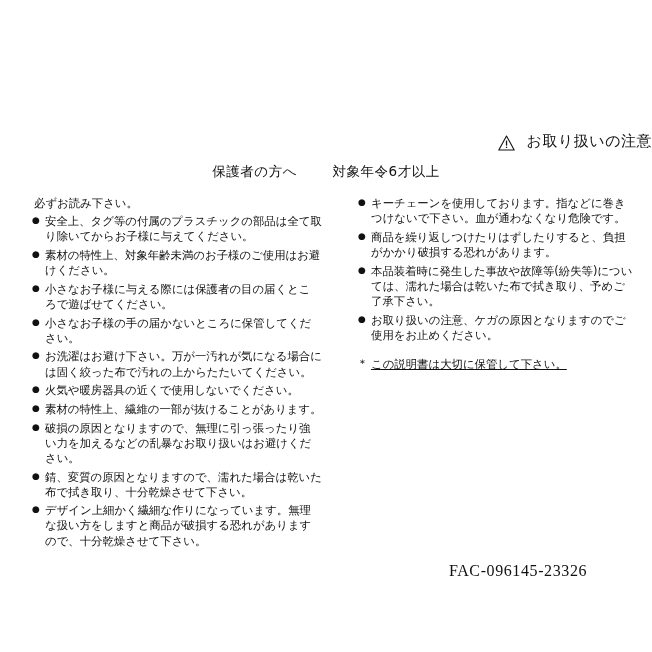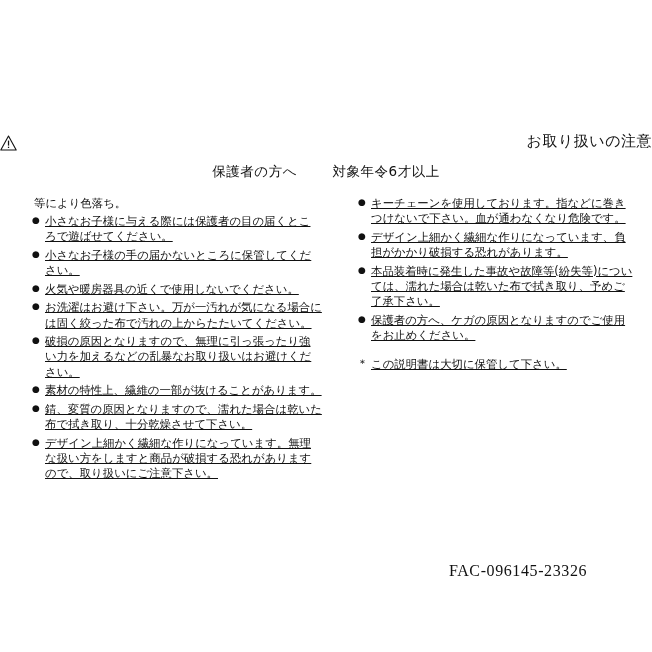--- a/index.html
+++ b/index.html
@@ -23,21 +23,21 @@
   }
 
   
   .heading {
     position: absolute;
     left: 0;
     top: 132px;
     width: 652px;
     text-align: center;
     display: flex;
-    justify-content: space-between;
+    justify-content: flex-end;
     align-items: center;
     gap: 12px;
     font-family: Liberation Mono, monospace;
   }
   .warn-icon {
     display: inline-block;
     width: 17px;
     height: 16px;
     position: relative;
     top: 1px;
@@ -90,21 +90,20 @@
   ul.bullets {
     list-style: none;
     margin: 0;
     padding: 0;
   }
   ul.bullets li {
     position: relative;
     padding-left: 13px;
     margin-bottom: 3.5px;
     text-indent: 0;
-    text-decoration: underline;
   }
   ul.bullets li::before {
     content: "\25CF";
     position: absolute;
     left: 0;
     top: 0;
     font-size: 9px;
     line-height: 1.55;
     color: #111;
   }
@@ -152,38 +151,40 @@
     <span class="heading-text">お取り扱いの注意</span>
   </div>
 
   <div class="subheading">
     <span>保護者の方へ</span>
     <span class="gap"></span>
     <span>対象年令6才以上</span>
   </div>
 
   <div class="col col-left">
-    <p class="lead">等により色落ち。</p>
+    <p class="lead">必ずお読み下さい。</p>
     <ul class="bullets">
+      <li>安全上、タグ等の付属のプラスチックの部品は全て取り除いてからお子様に与えてください。</li>
+      <li>素材の特性上、対象年齢未満のお子様のご使用はお避けください。</li>
       <li>小さなお子様に与える際には保護者の目の届くところで遊ばせてください。</li>
       <li>小さなお子様の手の届かないところに保管してください。</li>
+      <li>お洗濯はお避け下さい。万が一汚れが気になる場合には固く絞った布で汚れの上からたたいてください。</li>
       <li>火気や暖房器具の近くで使用しないでください。</li>
-      <li>お洗濯はお避け下さい。万が一汚れが気になる場合には固く絞った布で汚れの上からたたいてください。</li>
+      <li>素材の特性上、繊維の一部が抜けることがあります。</li>
       <li>破損の原因となりますので、無理に引っ張ったり強い力を加えるなどの乱暴なお取り扱いはお避けください。</li>
-      <li>素材の特性上、繊維の一部が抜けることがあります。</li>
       <li>錆、変質の原因となりますので、濡れた場合は乾いた布で拭き取り、十分乾燥させて下さい。</li>
-      <li>デザイン上細かく繊細な作りになっています。無理な扱い方をしますと商品が破損する恐れがありますので、取り扱いにご注意下さい。</li>
+      <li>デザイン上細かく繊細な作りになっています。無理な扱い方をしますと商品が破損する恐れがありますので、十分乾燥させて下さい。</li>
     </ul>
   </div>
 
   <div class="col col-right">
     <ul class="bullets">
       <li>キーチェーンを使用しております。指などに巻きつけないで下さい。血が通わなくなり危険です。</li>
-      <li>デザイン上細かく繊細な作りになっています、負担がかかり破損する恐れがあります。</li>
+      <li>商品を繰り返しつけたりはずしたりすると、負担がかかり破損する恐れがあります。</li>
       <li>本品装着時に発生した事故や故障等(紛失等)については、濡れた場合は乾いた布で拭き取り、予めご了承下さい。</li>
-      <li>保護者の方へ、ケガの原因となりますのでご使用をお止めください。</li>
+      <li>お取り扱いの注意、ケガの原因となりますのでご使用をお止めください。</li>
     </ul>
     <p class="note">この説明書は大切に保管して下さい。</p>
   </div>
 
   <div class="footer-code">FAC-096145-23326</div>
 
 </div>
 
 </body></html>

